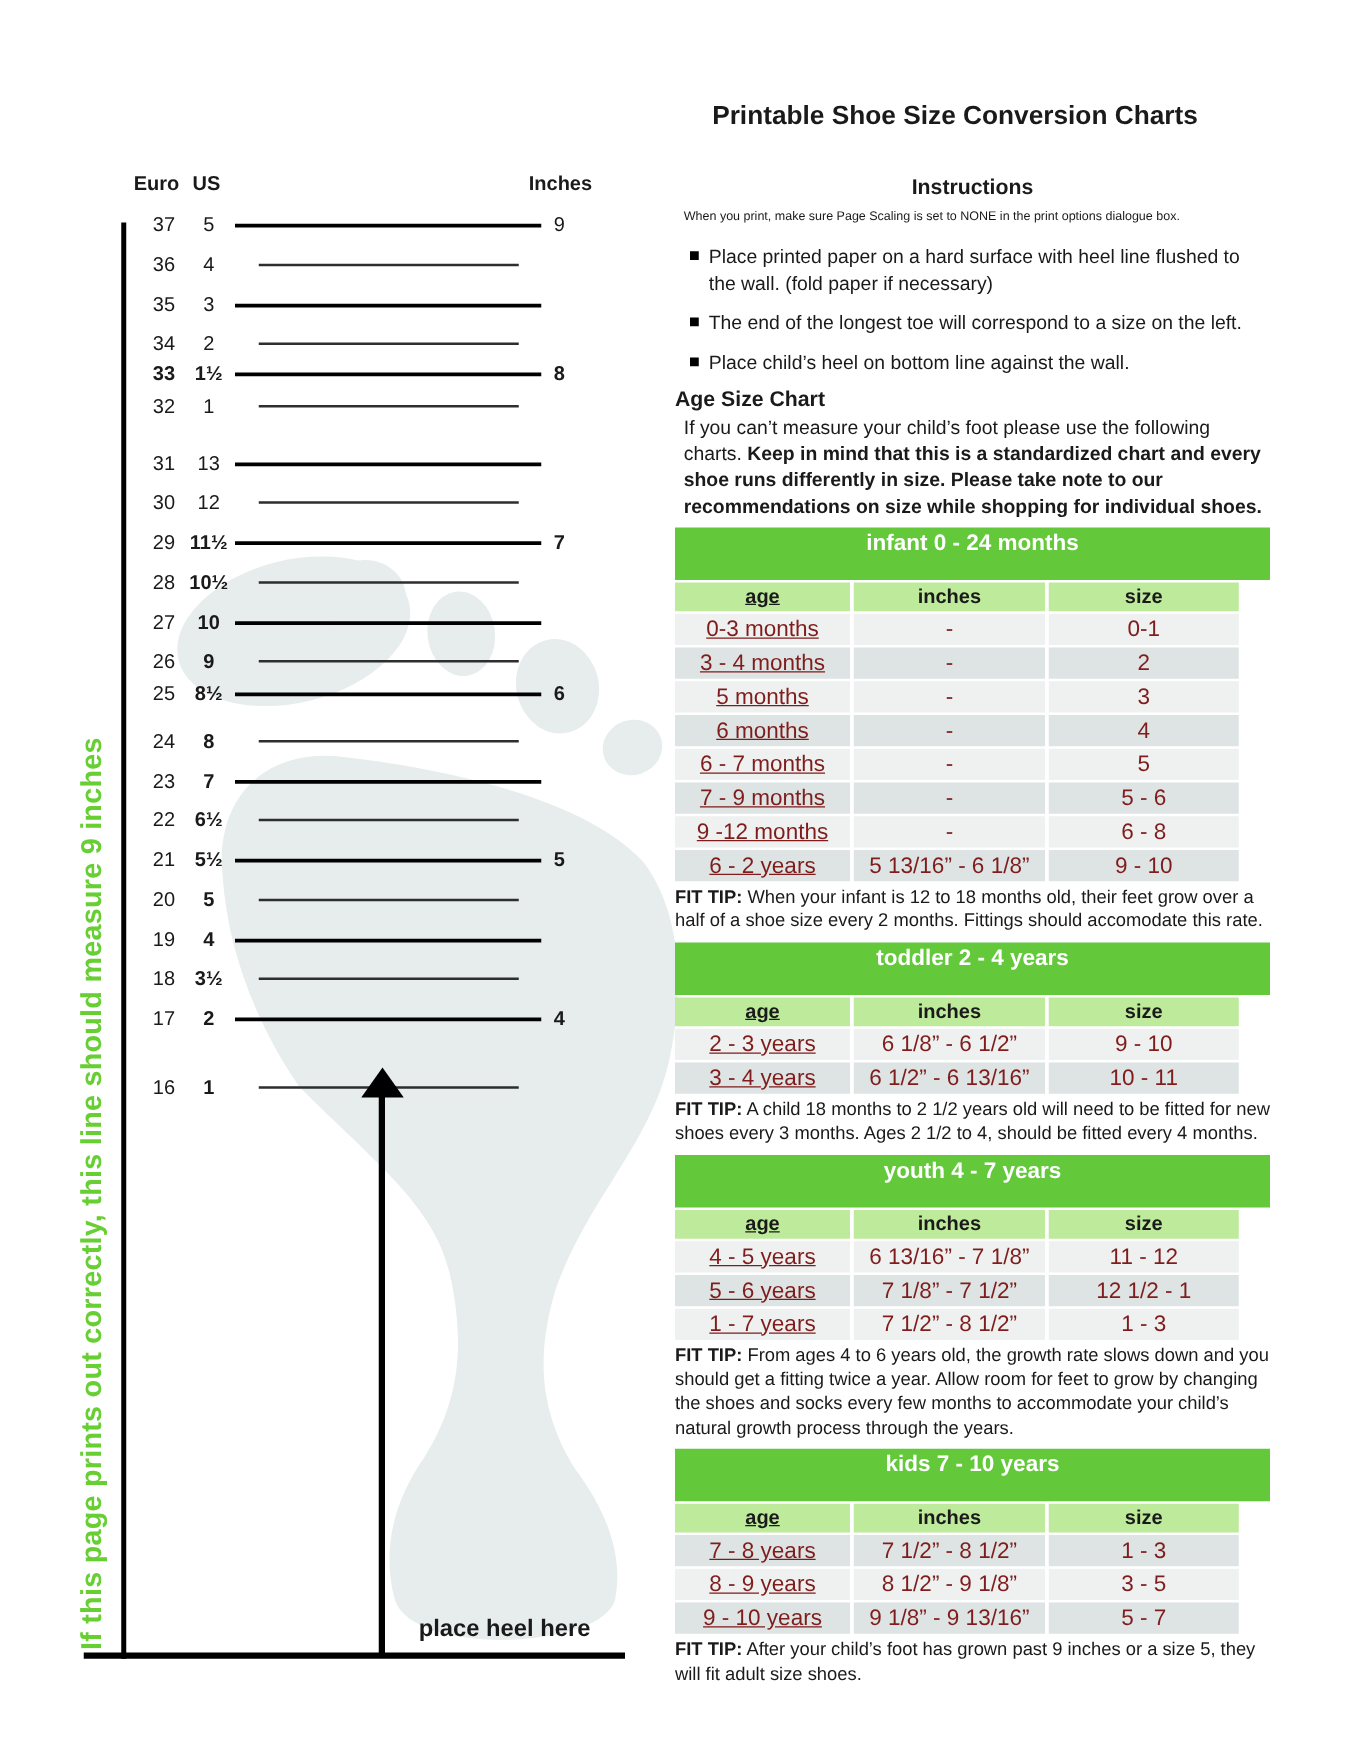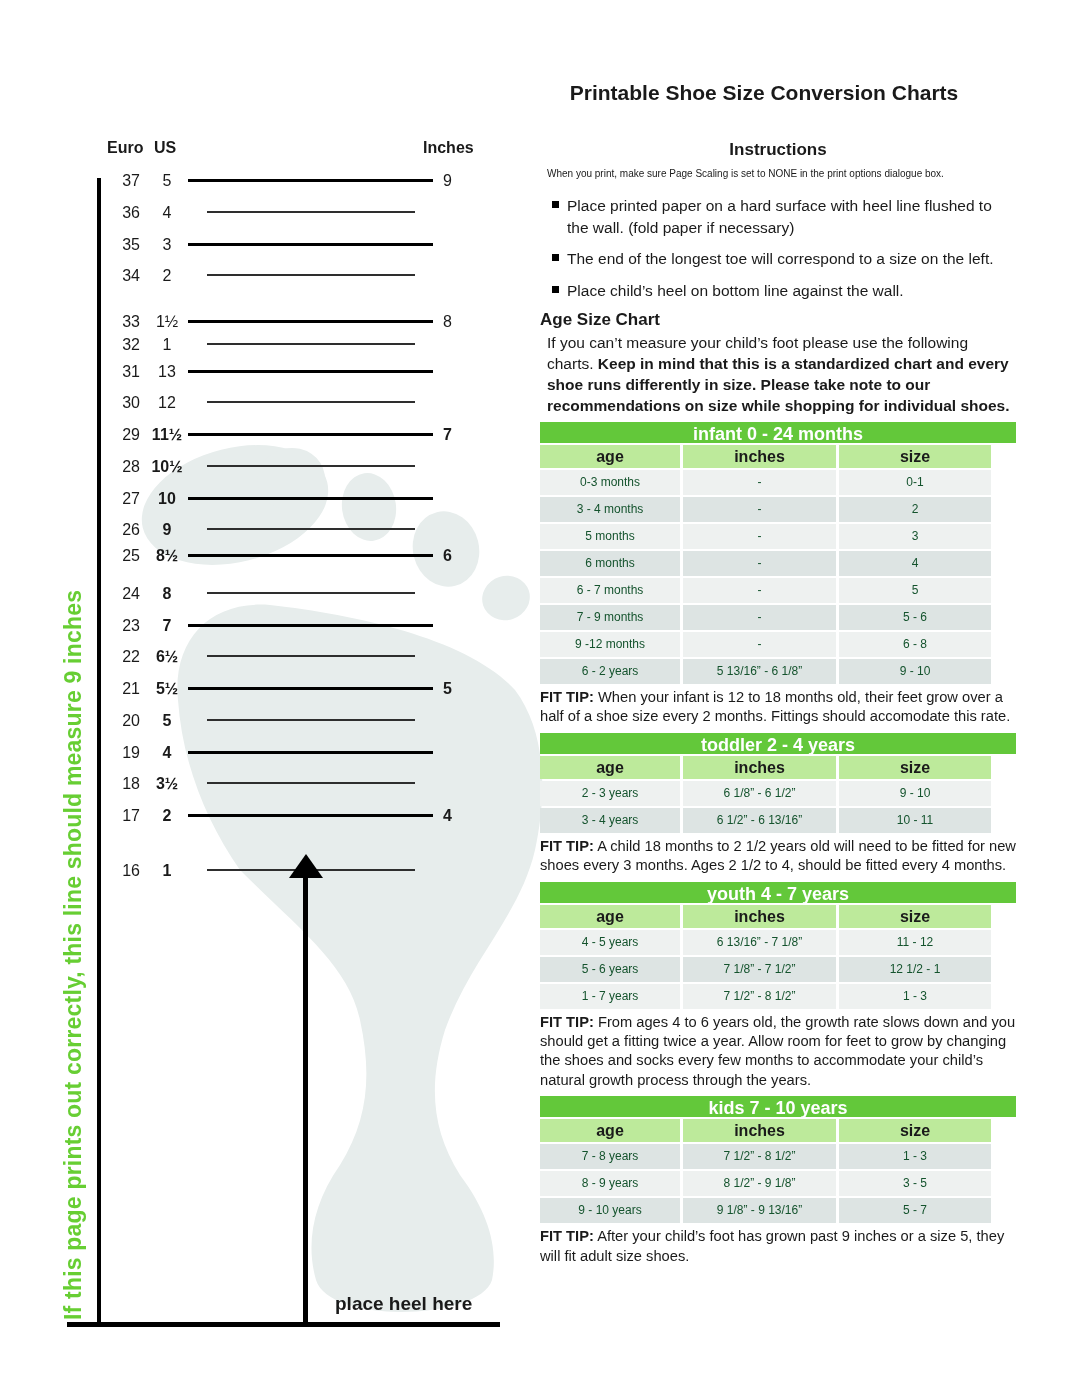--- a/index.html
+++ b/index.html
@@ -34,30 +34,30 @@
   .h-agechart{font-size:17px;line-height:20px;font-weight:bold;text-align:left;margin:9px 0 0 0;}
   .intro{font-size:10px;line-height:21px;margin:3px 0 0 7px;}
   .bullets{margin-top:11px;}
   .bullet{position:relative;padding-left:27px;font-size:15.5px;line-height:21.5px;margin-top:10px;}
   .bullet:first-child{margin-top:0;}
   .bullet .sq{position:absolute;left:12px;top:6px;width:7px;height:7px;background:#000;}
   .agechart-intro{font-size:15.5px;line-height:21px;margin:2px 0 0 7px;}
   .agechart-intro b{font-weight:bold;}
   
   .age-table{margin-top:6px;}
-  .banner{height:21px;line-height:25px;text-align:center;color:#fff;font-weight:bold;font-size:18px;
+  .banner{height:42px;line-height:25px;text-align:center;color:#fff;font-weight:bold;font-size:18px;
           background:var(--banner);margin-bottom:2px;}
   .thead{display:flex;margin-bottom:2px;}
   .thead .cell{background:var(--header);font-weight:bold;font-size:16px;color:#1a1a1a;height:23px;line-height:23px;}
   .trow{display:flex;margin-bottom:2px;}
   .trow:last-child{margin-bottom:0;}
   .cell{text-align:center;margin-right:3px;}
   .cell:last-child{margin-right:0;}
-  .c0{width:140px;} .c1{width:153px;} .c2{width:152px;}
-  .trow .cell{font-size:12px;color:#14532d;height:25px;line-height:25px;}
+  .c0{width:140px;text-decoration:underline;} .c1{width:153px;} .c2{width:152px;}
+  .trow .cell{font-size:18px;color:#7f1d1d;height:25px;line-height:25px;}
   .trow.light .cell{background:var(--rowlight);}
   .trow.dark .cell{background:var(--rowdark);}
   .fit-tip{font-size:14.7px;line-height:19.4px;margin:4px 0 0 0;}
   .fit-tip b{font-weight:bold;}
 </style>
 </head>
 <body>
 
 <div class="page" style="--banner: #63c83a; --header: #bdea9b; --rowlight: #eef1f0; --rowdark: #dde4e3;">
 
@@ -98,27 +98,27 @@
       <div class="ruler-row" style="top: 235.52px;">
         <span class="euro">35</span>
         <span class="us">3</span>
         <div class="tick major"></div>
       </div>
       <div class="ruler-row" style="top: 267.28px;">
         <span class="euro">34</span>
         <span class="us">2</span>
         <div class="tick minor"></div>
       </div>
-      <div class="ruler-row" style="top: 313px;">
+      <div class="ruler-row" style="top: 291px; font-weight: bold;">
         <span class="euro">33</span>
         <span class="us">1½</span>
         <div class="tick major"></div>
         <span class="inch">8</span>
       </div>
-      <div class="ruler-row" style="top: 336px;">
+      <div class="ruler-row" style="top: 317px;">
         <span class="euro">32</span>
         <span class="us">1</span>
         <div class="tick minor"></div>
       </div>
       <div class="ruler-row" style="top: 362.56px;">
         <span class="euro">31</span>
         <span class="us">13</span>
         <div class="tick major"></div>
       </div>
       <div class="ruler-row" style="top: 394.32px;">

